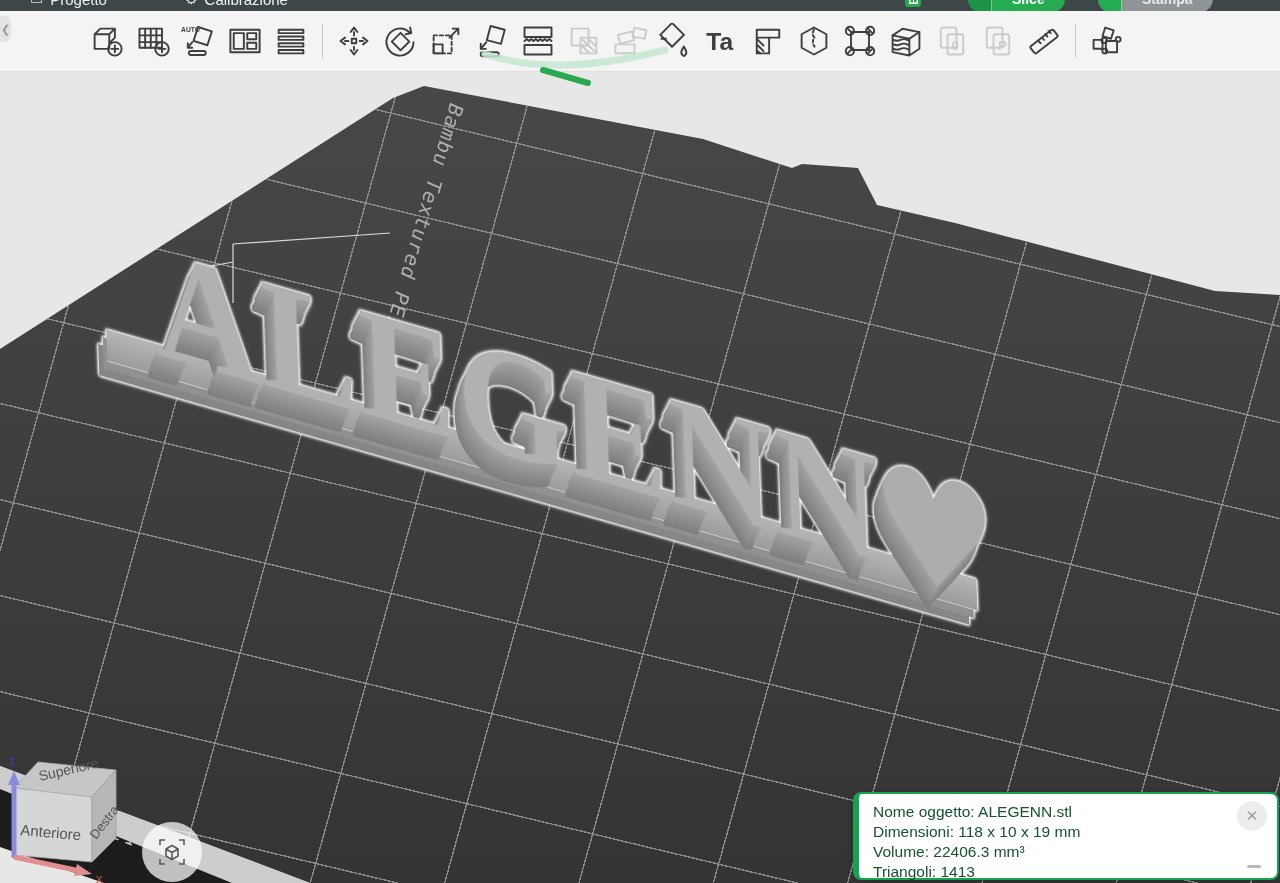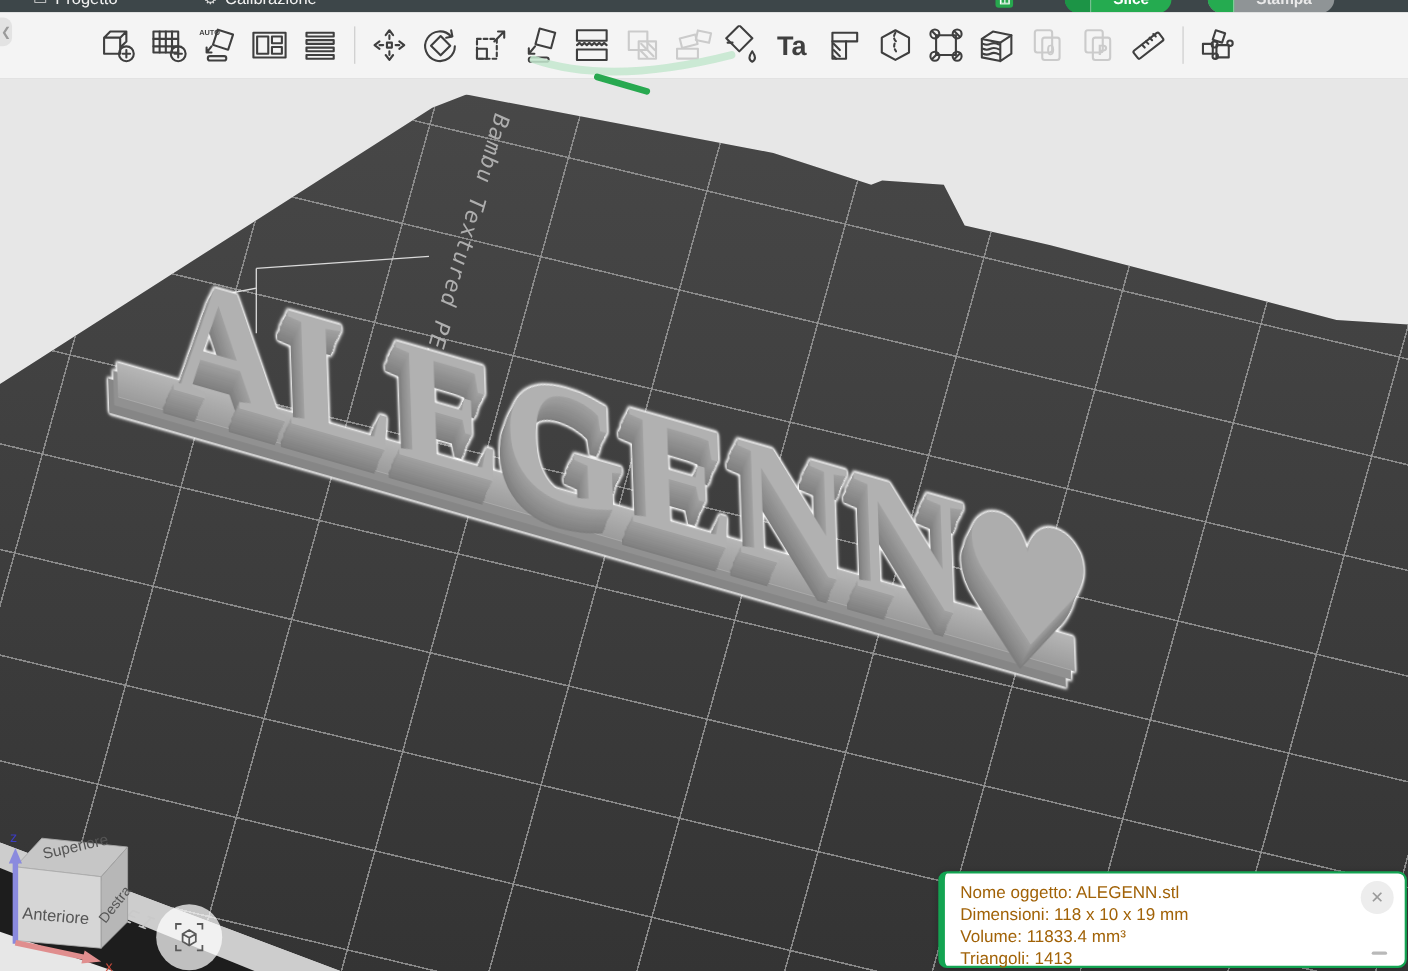--- a/index.html
+++ b/index.html
@@ -90,21 +90,21 @@
 
   .reset-view { position:absolute; left:142px; top:822px; width:60px; height:60px;
     border-radius:50%; background:rgba(255,255,255,.72); z-index:6;
     display:flex; align-items:center; justify-content:center; }
   .reset-view svg { stroke:#5a5a5a; fill:none; stroke-width:1.6; }
 
   
   .info-panel { position:absolute; left:853px; top:792px; width:426px; height:88px;
     background:#fff; border:2px solid #13a452; border-left-width:6px; border-radius:8px;
     z-index:8; padding:8px 14px; box-shadow:0 1px 6px rgba(0,0,0,.18); }
-  .info-panel p { font-size:15.5px; line-height:20px; color:#a16207; white-space:nowrap; }
+  .info-panel p { font-size:15.5px; line-height:20px; color:#14532d; white-space:nowrap; }
   .info-close { position:absolute; right:10px; top:7px; width:30px; height:30px;
     border-radius:50%; background:#ededed; color:#9b9b9b; font-size:15px;
     display:flex; align-items:center; justify-content:center; cursor:pointer; }
   .info-min { position:absolute; right:16px; bottom:10px; width:14px; height:3px;
     background:#b9b9b9; border-radius:2px; cursor:pointer; }
 
   
   .annot { position:absolute; left:480px; top:40px; z-index:22; pointer-events:none; }
 </style>
 </head>
@@ -352,21 +352,21 @@
 <div class="reset-view">
   <svg width="34" height="34" viewBox="0 0 34 34">
     <path d="M5 10 V5 h5 M24 5 h5 v5 M29 24 v5 h-5 M10 29 H5 v-5"></path>
     <path d="M11 14 l6 -3.5 6 3.5 v7 l-6 3.5 -6 -3.5 Z M11 14 l6 3.5 6 -3.5 M17 17.5 V24.5"></path>
   </svg>
 </div>
 
 <div class="info-panel">
   <p>Nome oggetto: ALEGENN.stl</p>
   <p>Dimensioni: 118 x 10 x 19 mm</p>
-  <p>Volume: 11833.4 mm³</p>
+  <p>Volume: 22406.3 mm³</p>
   <p>Triangoli: 1413</p>
   <div class="info-close">✕</div>
   <div class="info-min"></div>
 </div>
 
 <svg class="annot" width="210" height="55" viewBox="0 0 210 55">
   <path d="M5 14 Q 75 38 185 10" stroke="#c3e6ce" stroke-width="7" fill="none" stroke-linecap="round" opacity="0.85"></path>
   <path d="M63 30 L 108 43" stroke="#28a950" stroke-width="6" fill="none" stroke-linecap="round"></path>
 </svg>
 

